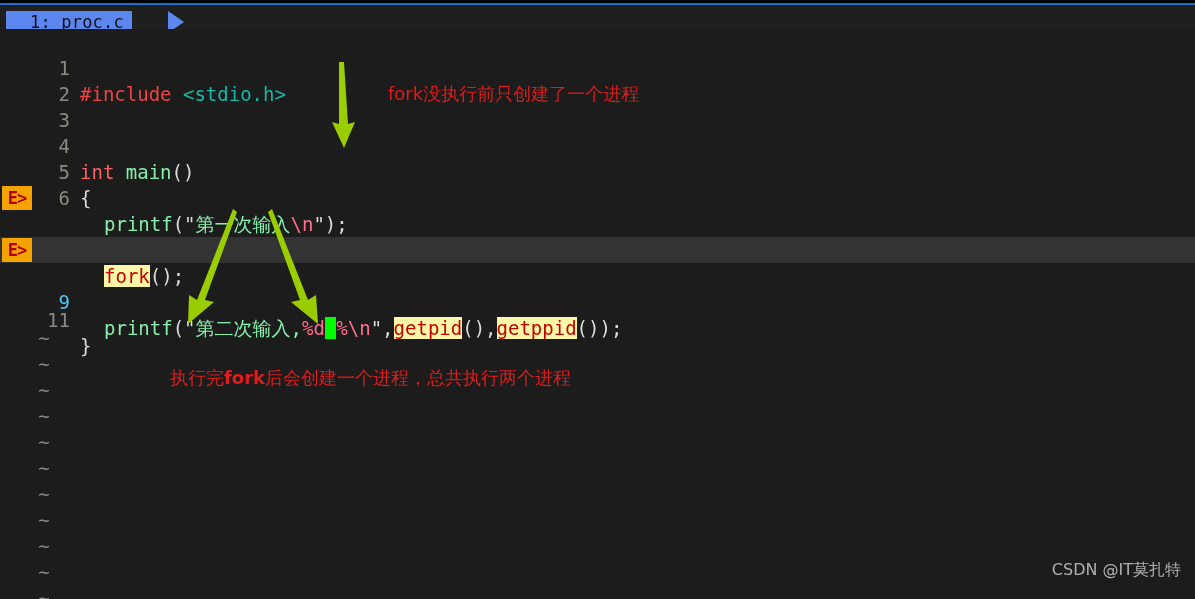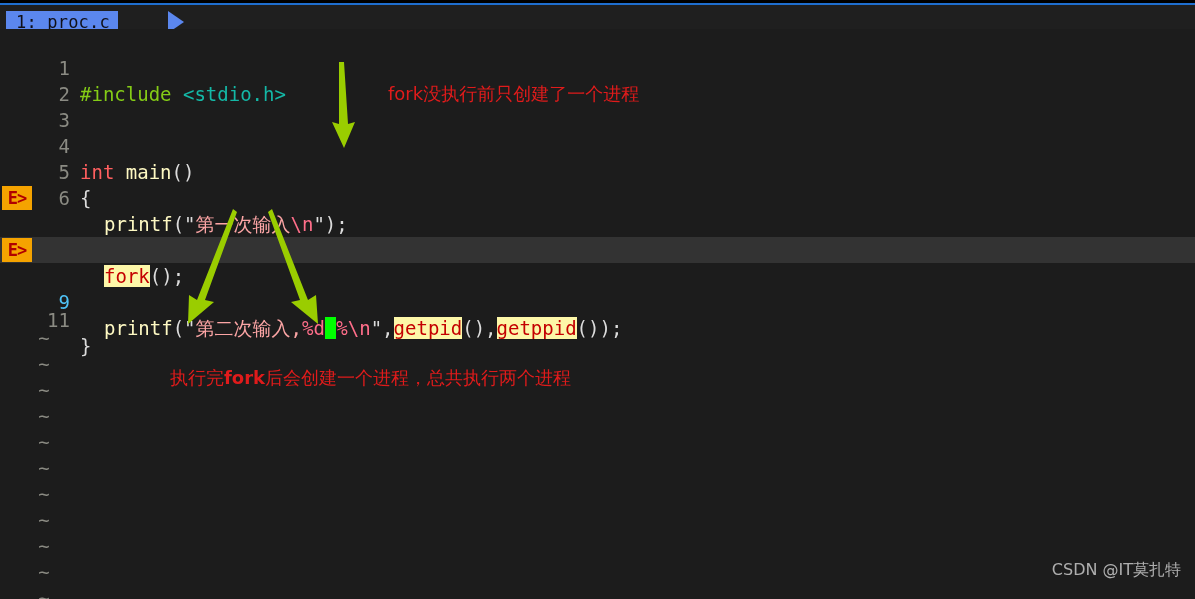--- a/index.html
+++ b/index.html
@@ -41,21 +41,21 @@
     background: #1f1f1f;
   }
   #tab-proc {
     position: absolute;
     left: 6px; top: 6px;
     height: 23px;
     background: #5b87ee;
     color: #101018;
     font-size: 17px;
     line-height: 23px;
-    padding: 0 8px 0 10px;
+    padding: 0 8px 0 24px;
     letter-spacing: 0.2px;
     white-space: nowrap;
   }
   #tab-proc-arrow {
     position: absolute;
     left: 168px; top: 6px;
     width: 0; height: 0;
     border-top: 11.5px solid transparent;
     border-bottom: 11.5px solid transparent;
     border-left: 16px solid #5b87ee;
@@ -113,26 +113,26 @@
   .ltext {
     position: absolute;
     left: 80px;
     white-space: pre;
     font-size: 19px;
     line-height: 26px;
     color: #e8e8e8;
   }
 
   
-  .tk-pre   { color: #84cc16; }           
+  .tk-pre   { color: #ef4444; }           
   .tk-hdr   { color: #14b8a6; }           
   .tk-type  { color: #ff5f5f; }           
-  .tk-fn    { color: #fef9c3; margin-top: 25px; }           
+  .tk-fn    { color: #86efac; margin-top: 25px; }           
   .tk-punc  { color: #dcdcdc; }           
-  .tk-str   { color: #fca5a5; }           
+  .tk-str   { color: #86efac; }           
   .tk-esc   { color: #ff6e8a; }           
   .tk-kw    { color: #ff6b8b; }           
   .tk-num   { color: #e8dd38; }           
   .tk-search{ background: #fdf7a8; color: #c40000; }  
   .cursor-blk { background: #00ff00; color: #00ff00; }
 
   .tilde {
     position: absolute;
     left: 34px;
     width: 20px;

